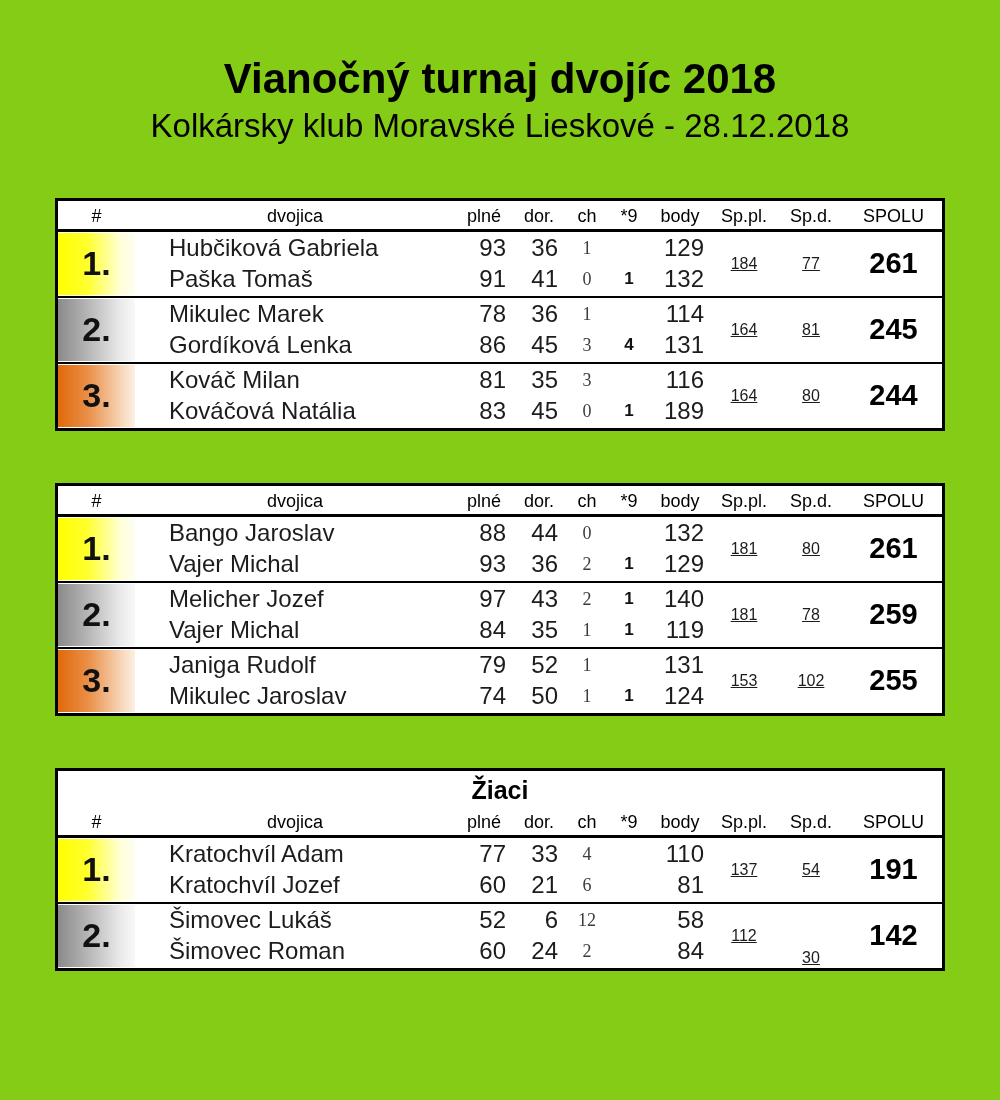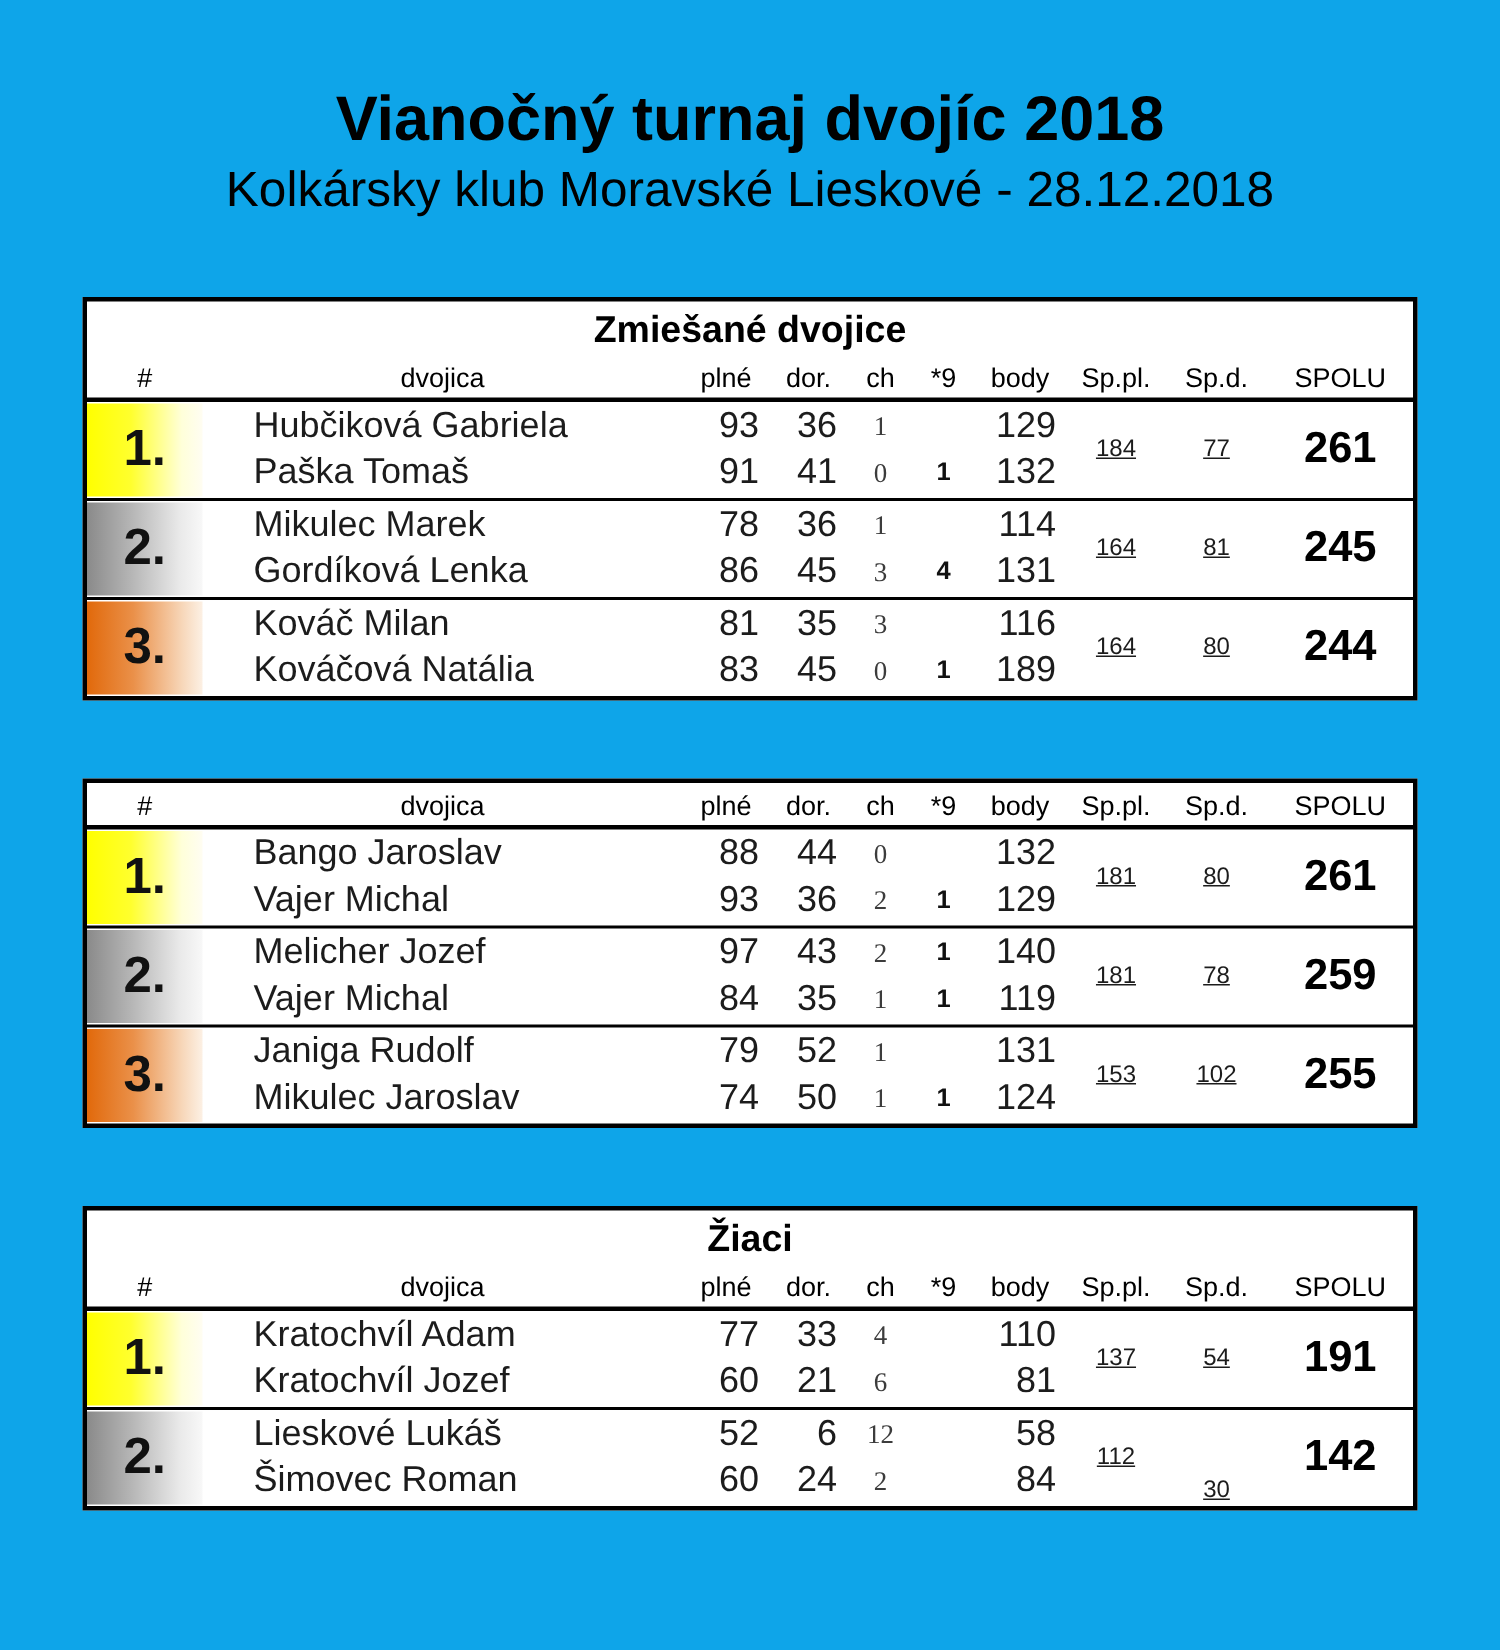--- a/index.html
+++ b/index.html
@@ -1,17 +1,17 @@
 <!DOCTYPE html>
 <html><head>
 <meta charset="utf-8">
 <style>
   html,body{margin:0;padding:0;background:#fff;}
   .page{
-    width:1000px;height:1100px;background:#0ea5e9;overflow:hidden;
+    width:1000px;height:1100px;background:#84cc16;overflow:hidden;
     font-family:"Liberation Sans", sans-serif;color:#1c1c1c;
   }
   h1.title{
     margin:56px 0 0 0;text-align:center;
     font-size:42px;font-weight:bold;color:#000;line-height:1.1;
     letter-spacing:0px;
   }
   .subtitle{
     margin:4px 0 0 0;text-align:center;
     font-size:33px;font-weight:normal;color:#000;line-height:1.2;
@@ -74,21 +74,20 @@
   .r2{grid-row:2;}
 </style>
 </head>
 <body>
 
 <div class="page">
   <h1 class="title">Vianočný turnaj dvojíc 2018</h1>
   <div class="subtitle">Kolkársky klub Moravské Lieskové - 28.12.2018</div>
   <div id="tables">
   <section class="tbl">
-    <div class="tbl-title">Zmiešané dvojice</div>
     <div class="grid head">
       <div class="hcell">#</div>
       <div class="hcell">dvojica</div>
       <div class="hcell">plné</div>
       <div class="hcell">dor.</div>
       <div class="hcell">ch</div>
       <div class="hcell">*9</div>
       <div class="hcell">body</div>
       <div class="hcell">Sp.pl.</div>
       <div class="hcell">Sp.d.</div>
@@ -278,21 +277,21 @@
     <div class="cell num  r2" style="grid-column:3;">60</div>
     <div class="cell num  r2" style="grid-column:4;">21</div>
     <div class="cell ch   r2" style="grid-column:5;">6</div>
     <div class="cell nine r2" style="grid-column:6;"></div>
     <div class="cell num  r2" style="grid-column:7;">81</div>
   </div>
 
   <div class="grid row">
     <div class="cell rank silver">2.</div>
 
-    <div class="cell name r1">Lieskové Lukáš</div>
+    <div class="cell name r1">Šimovec Lukáš</div>
     <div class="cell num  r1">52</div>
     <div class="cell num  r1">6</div>
     <div class="cell ch   r1">12</div>
     <div class="cell nine r1"></div>
     <div class="cell num  r1">58</div>
 
     <div class="cell numc span2" style="grid-column:8;">112</div>
     <div class="cell numc span2" style="grid-column:9;margin-top:44px;">30</div>
     <div class="cell spolu" style="grid-column:10;">142</div>
 

